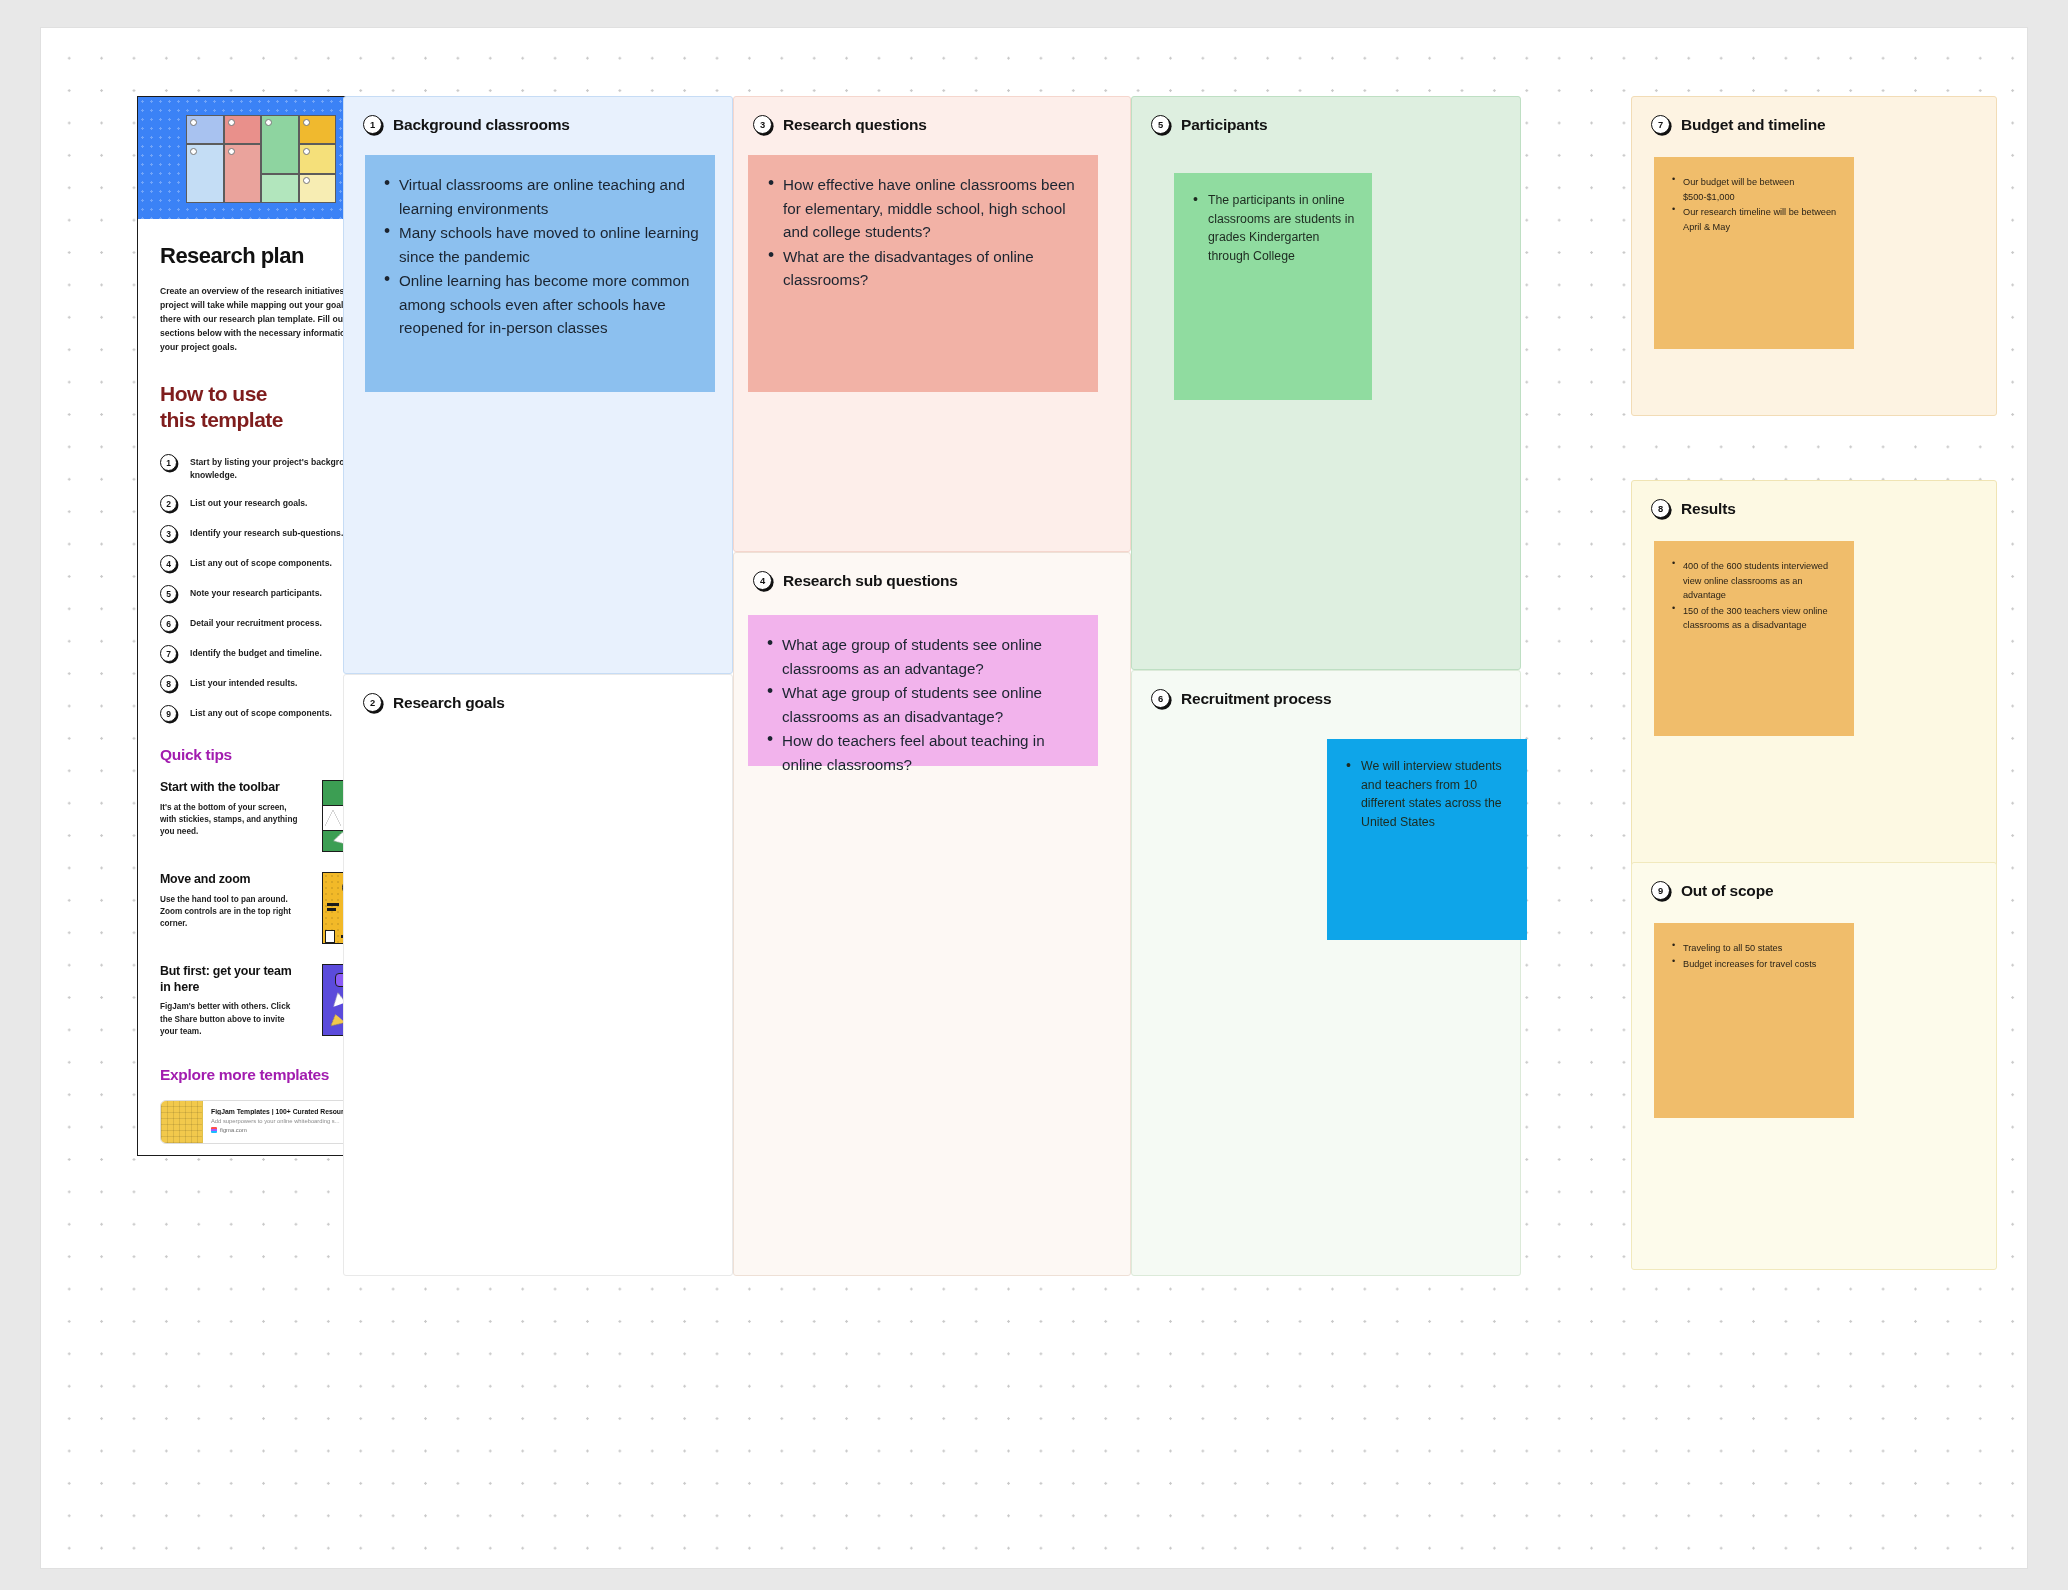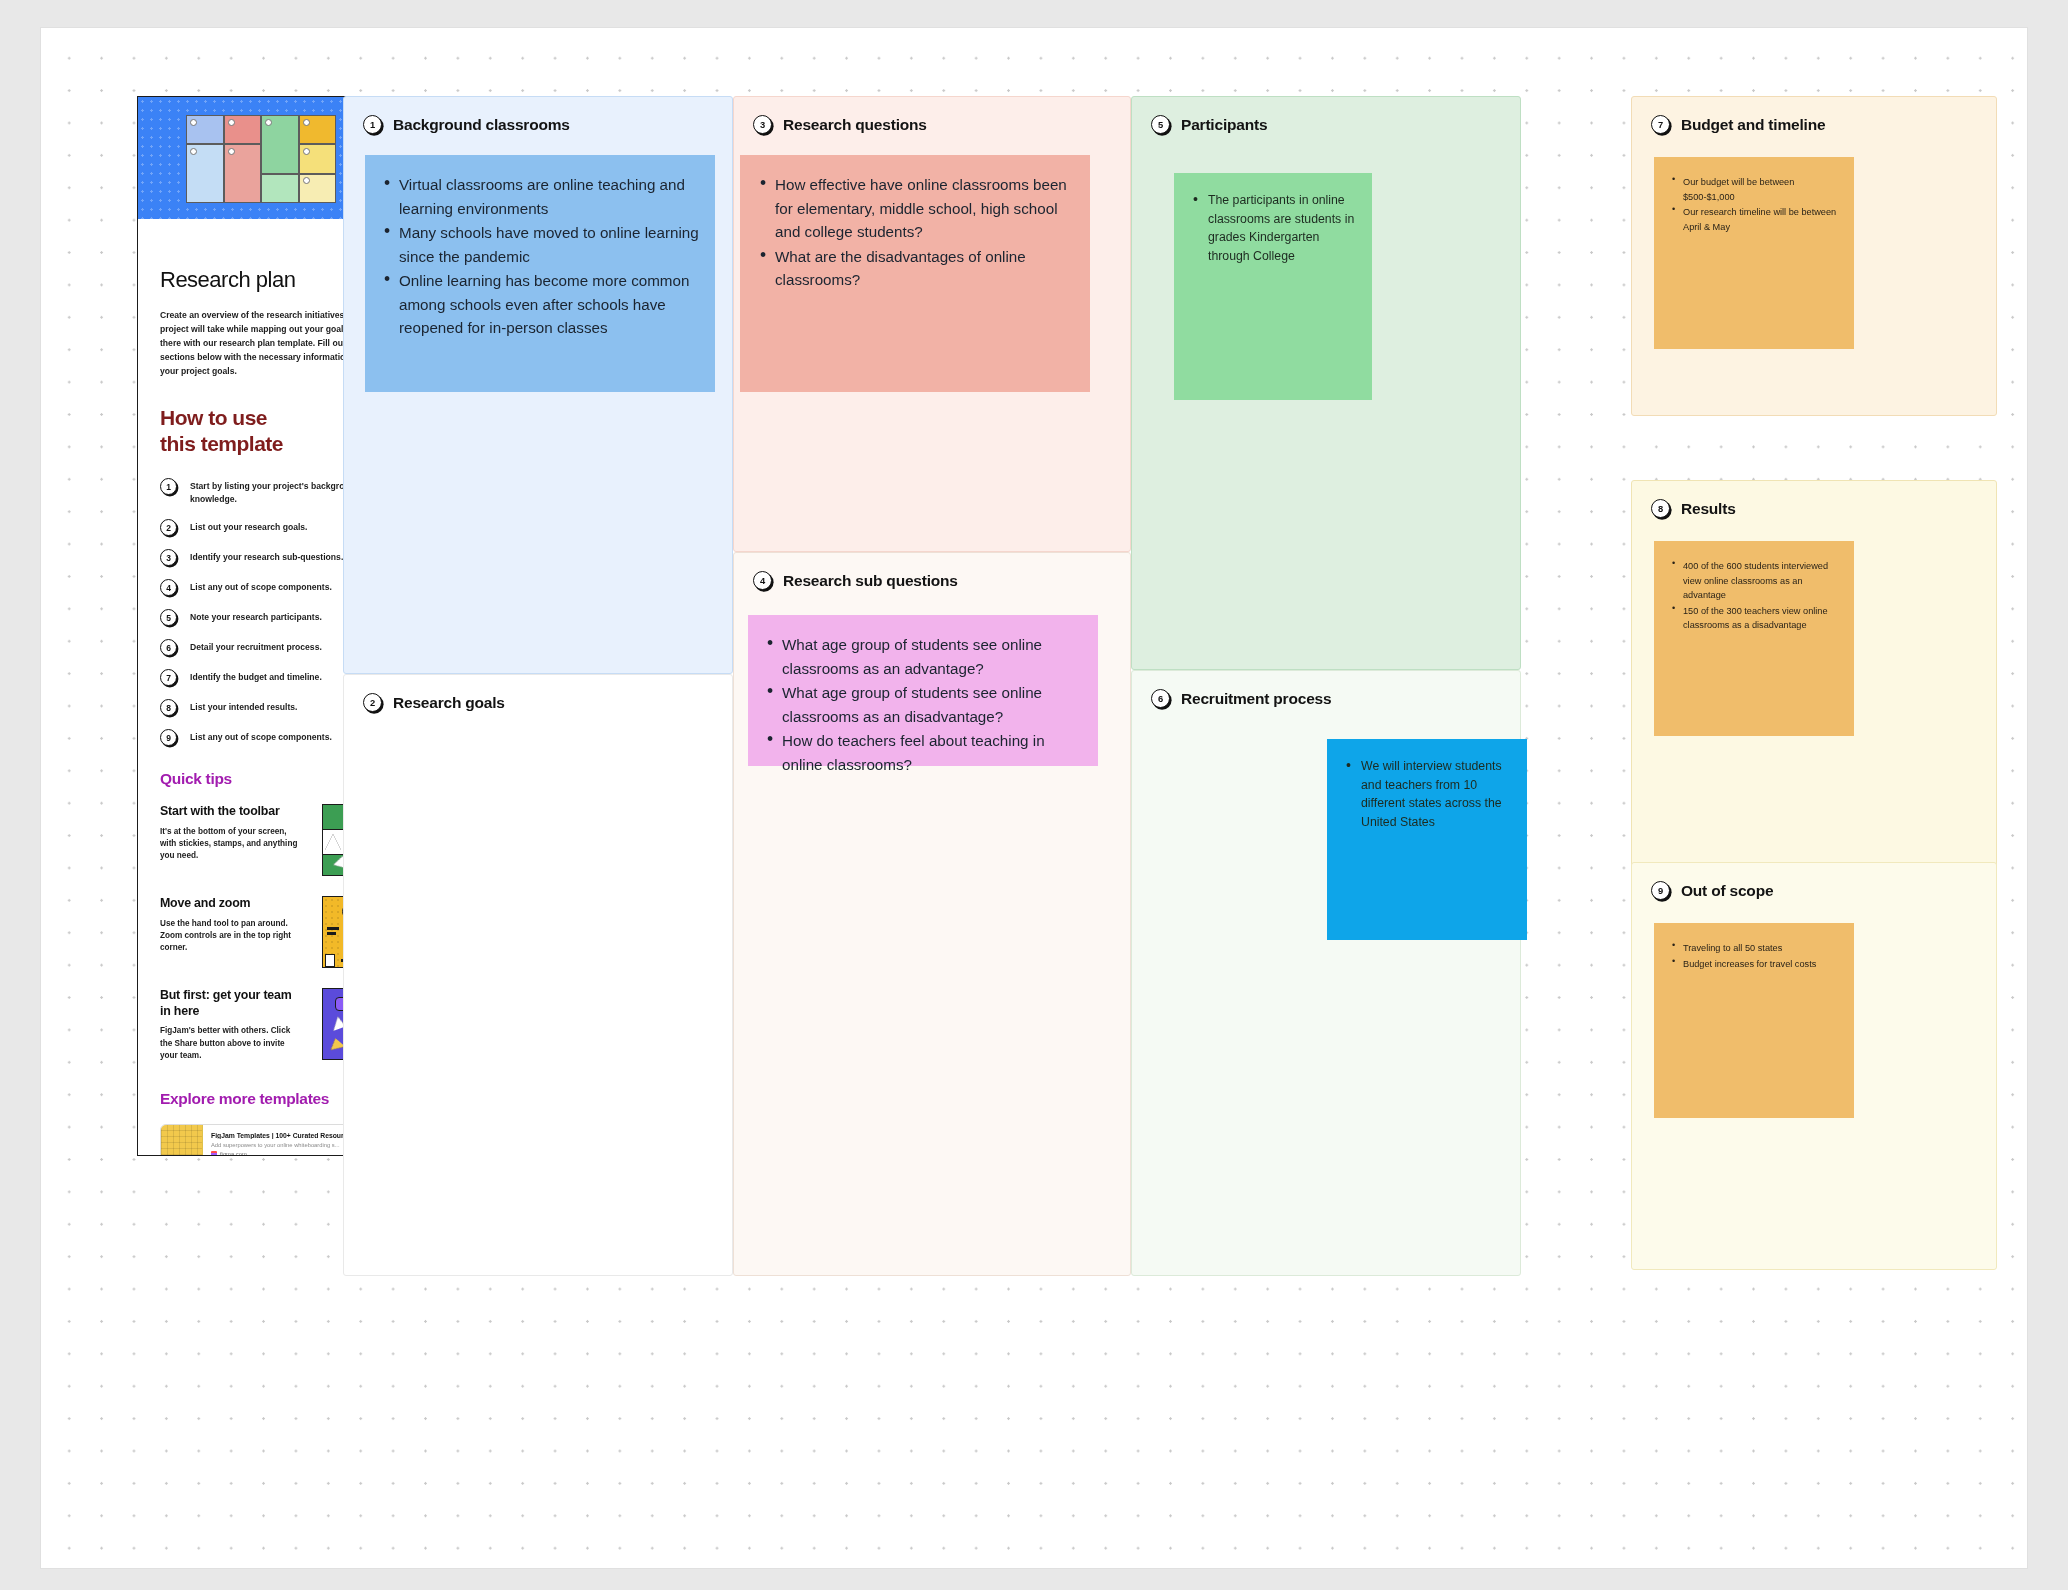--- a/index.html
+++ b/index.html
@@ -48,22 +48,22 @@
   .hn { border: 0.9px solid #5c5c5c; position: relative; }
   .hn::after {
     content: ""; position: absolute; left: 3px; top: 2.5px;
     width: 5px; height: 5px; border-radius: 50%;
     background: #fff; border: .8px solid #777;
   }
   .hn.blank::after { display: none; }
 
   .side-body { padding: 20px 22px 0 22px; }
   .side-title {
-    font-size: 22px; font-weight: 400; letter-spacing: -0.5px;
-    color: #111; margin-top: 28px; margin-bottom: 16px;
+    font-size: 22px; font-weight: 700; letter-spacing: -0.5px;
+    color: #111; margin-top: 4px; margin-bottom: 16px;
   }
   .side-para {
     font-size: 8.6px; line-height: 1.62; color: #1c1c1c; font-weight: 600;
     margin-bottom: 26px;
   }
   .side-h2 {
     font-size: 21px; font-weight: 800; letter-spacing: -0.5px;
     color: #7f1d1d; line-height: 1.28; margin-bottom: 20px;
   }
   .steps { display: flex; flex-direction: column; gap: 13px; margin-bottom: 24px; }
@@ -336,21 +336,21 @@
         <div class="badge">2</div>
         <div class="sec-title">Research goals</div>
       </div>
     </div>
 
     <div class="sec" style="left:692px;top:68px;width:398px;height:456px;background:#fdeeea;border:1px solid #f5d6cd;">
       <div class="sec-head">
         <div class="badge">3</div>
         <div class="sec-title">Research questions</div>
       </div>
-      <div class="sticky lg" style="left:6px;top:58px;width:350px;height:237px;background:#f2b2a6;padding-left:17px;">
+      <div class="sticky lg" style="left:14px;top:58px;width:350px;height:237px;background:#f2b2a6;padding-left:17px;">
         <ul>
           <li>How effective have online classrooms been for elementary, middle school, high school and college students?</li>
           <li>What are the disadvantages of online classrooms?</li>
         </ul>
       </div>
     </div>
 
     <div class="sec" style="left:692px;top:524px;width:398px;height:724px;background:#fdf8f4;border:1px solid #eee0d6;">
       <div class="sec-head">
         <div class="badge">4</div>

